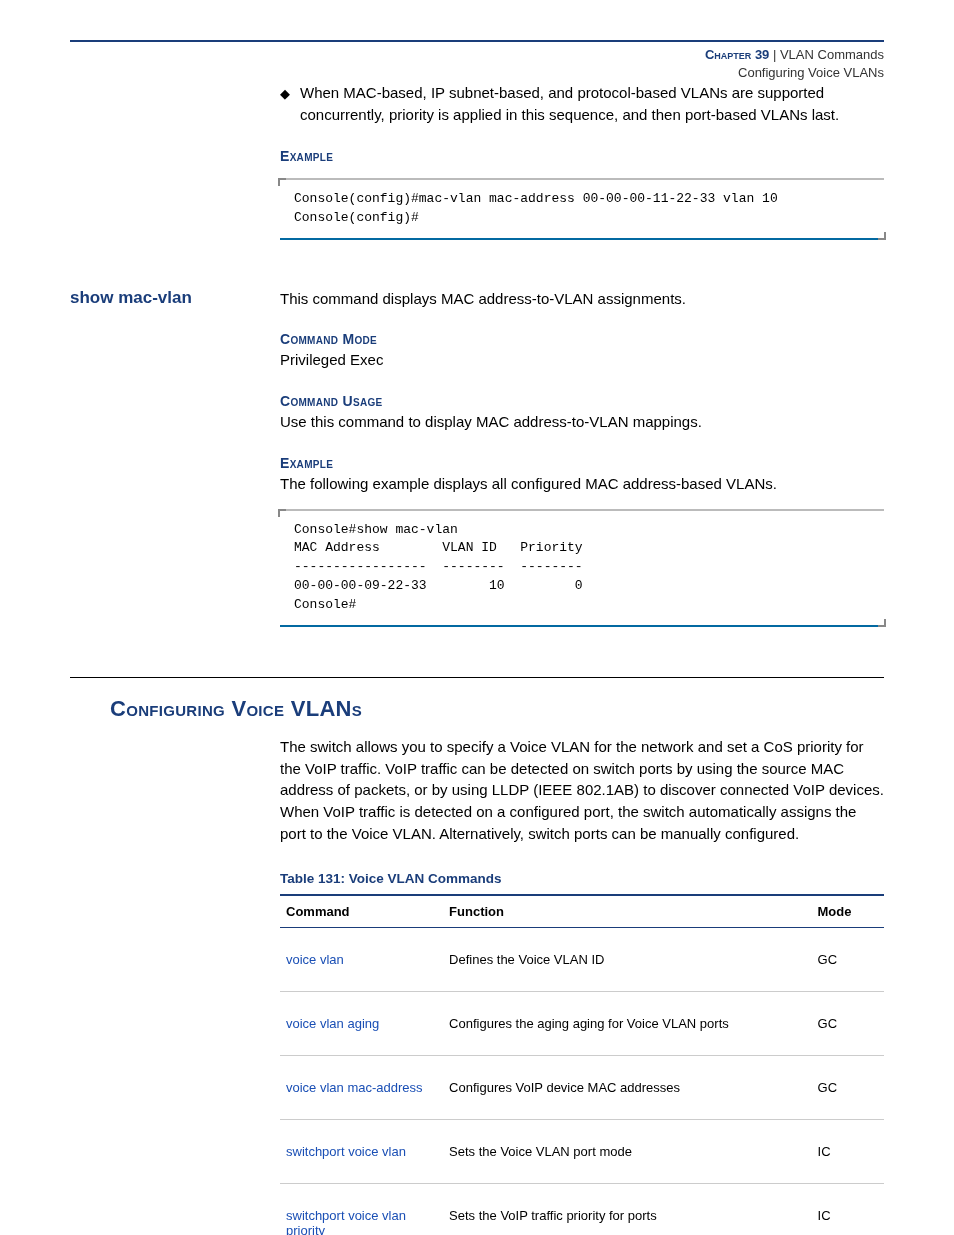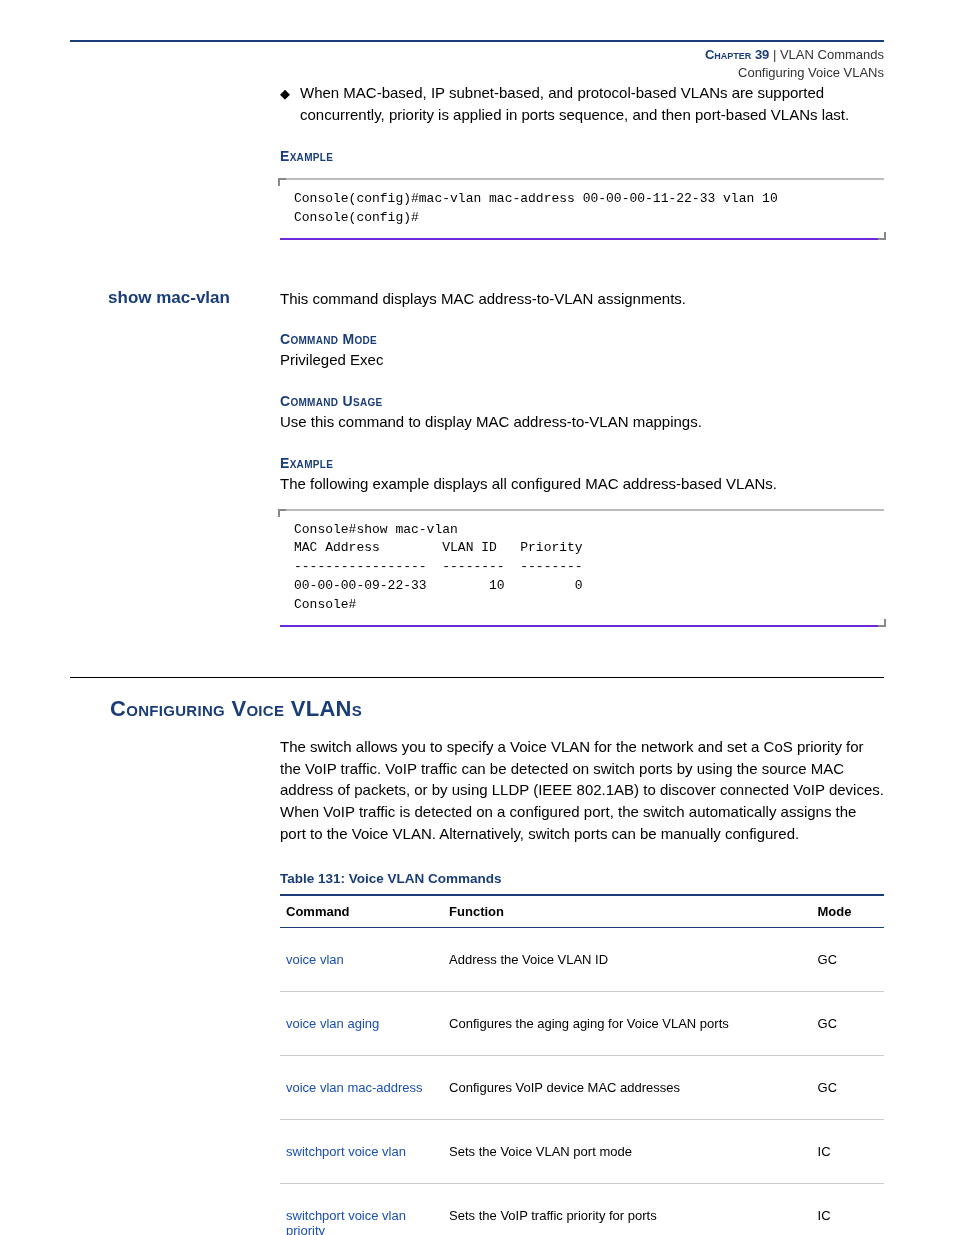--- a/index.html
+++ b/index.html
@@ -55,21 +55,21 @@
     letter-spacing: 0.3px;
     margin-top: 22px;
     margin-bottom: 2px;
   }
   .body-text {
     font-size: 15px;
     line-height: 1.45;
   }
   .code-box {
     border-top: 2px solid #bbb;
-    border-bottom: 2px solid #6d28d9;
+    border-bottom: 2px solid #0369a1;
     border-left: none;
     border-right: none;
     padding: 10px 14px;
     margin-top: 14px;
     margin-bottom: 14px;
     font-family: "Courier New", monospace;
     font-size: 13px;
     white-space: pre;
     position: relative;
     line-height: 1.45;
@@ -91,21 +91,21 @@
     border-right:2px solid #888;
   }
   .command-row {
     display: flex;
     align-items: flex-start;
     margin-top: 48px;
   }
   .command-name {
     width: 210px;
     flex-shrink: 0;
-    text-align: center;
+    text-align: left;
     padding-right: 12px;
     box-sizing: border-box;
     color: #1a3d7a;
     font-weight: bold;
     font-family: Arial, Helvetica, sans-serif;
     font-size: 17px;
   }
   .command-desc {
     font-size: 15px;
     line-height: 1.45;
@@ -163,21 +163,21 @@
 
   <div class="top-rule"></div>
   <div class="header-block">
     <span class="header-chapter">Chapter 39</span><span class="header-pipe">  |  </span><span class="header-title">VLAN Commands</span><br>
     <span class="header-sub">Configuring Voice VLANs</span>
   </div>
 
   <div class="content-block">
     <div class="bullet-row">
       <span class="bullet-diamond">◆</span>
-      <span>When MAC-based, IP subnet-based, and protocol-based VLANs are supported concurrently, priority is applied in ports sequence, and then port-based VLANs last.</span>
+      <span>When MAC-based, IP subnet-based, and protocol-based VLANs are supported concurrently, priority is applied in this sequence, and then port-based VLANs last.</span>
     </div>
 
     <div class="subhead">Example</div>
 
     <div class="code-box">Console(config)#mac-vlan mac-address 00-00-00-11-22-33 vlan 10
 Console(config)#</div>
   </div>
 
   <div class="command-row">
     <div class="command-name">show mac-vlan</div>
@@ -212,21 +212,21 @@
       <thead>
         <tr>
           <th style="width:27%">Command</th>
           <th>Function</th>
           <th style="width:12%">Mode</th>
         </tr>
       </thead>
       <tbody>
         <tr>
           <td class="link">voice vlan</td>
-          <td>Address the Voice VLAN ID</td>
+          <td>Defines the Voice VLAN ID</td>
           <td>GC</td>
         </tr>
         <tr>
           <td class="link">voice vlan aging</td>
           <td>Configures the aging aging for Voice VLAN ports</td>
           <td>GC</td>
         </tr>
         <tr>
           <td class="link">voice vlan mac-address</td>
           <td>Configures VoIP device MAC addresses</td>

